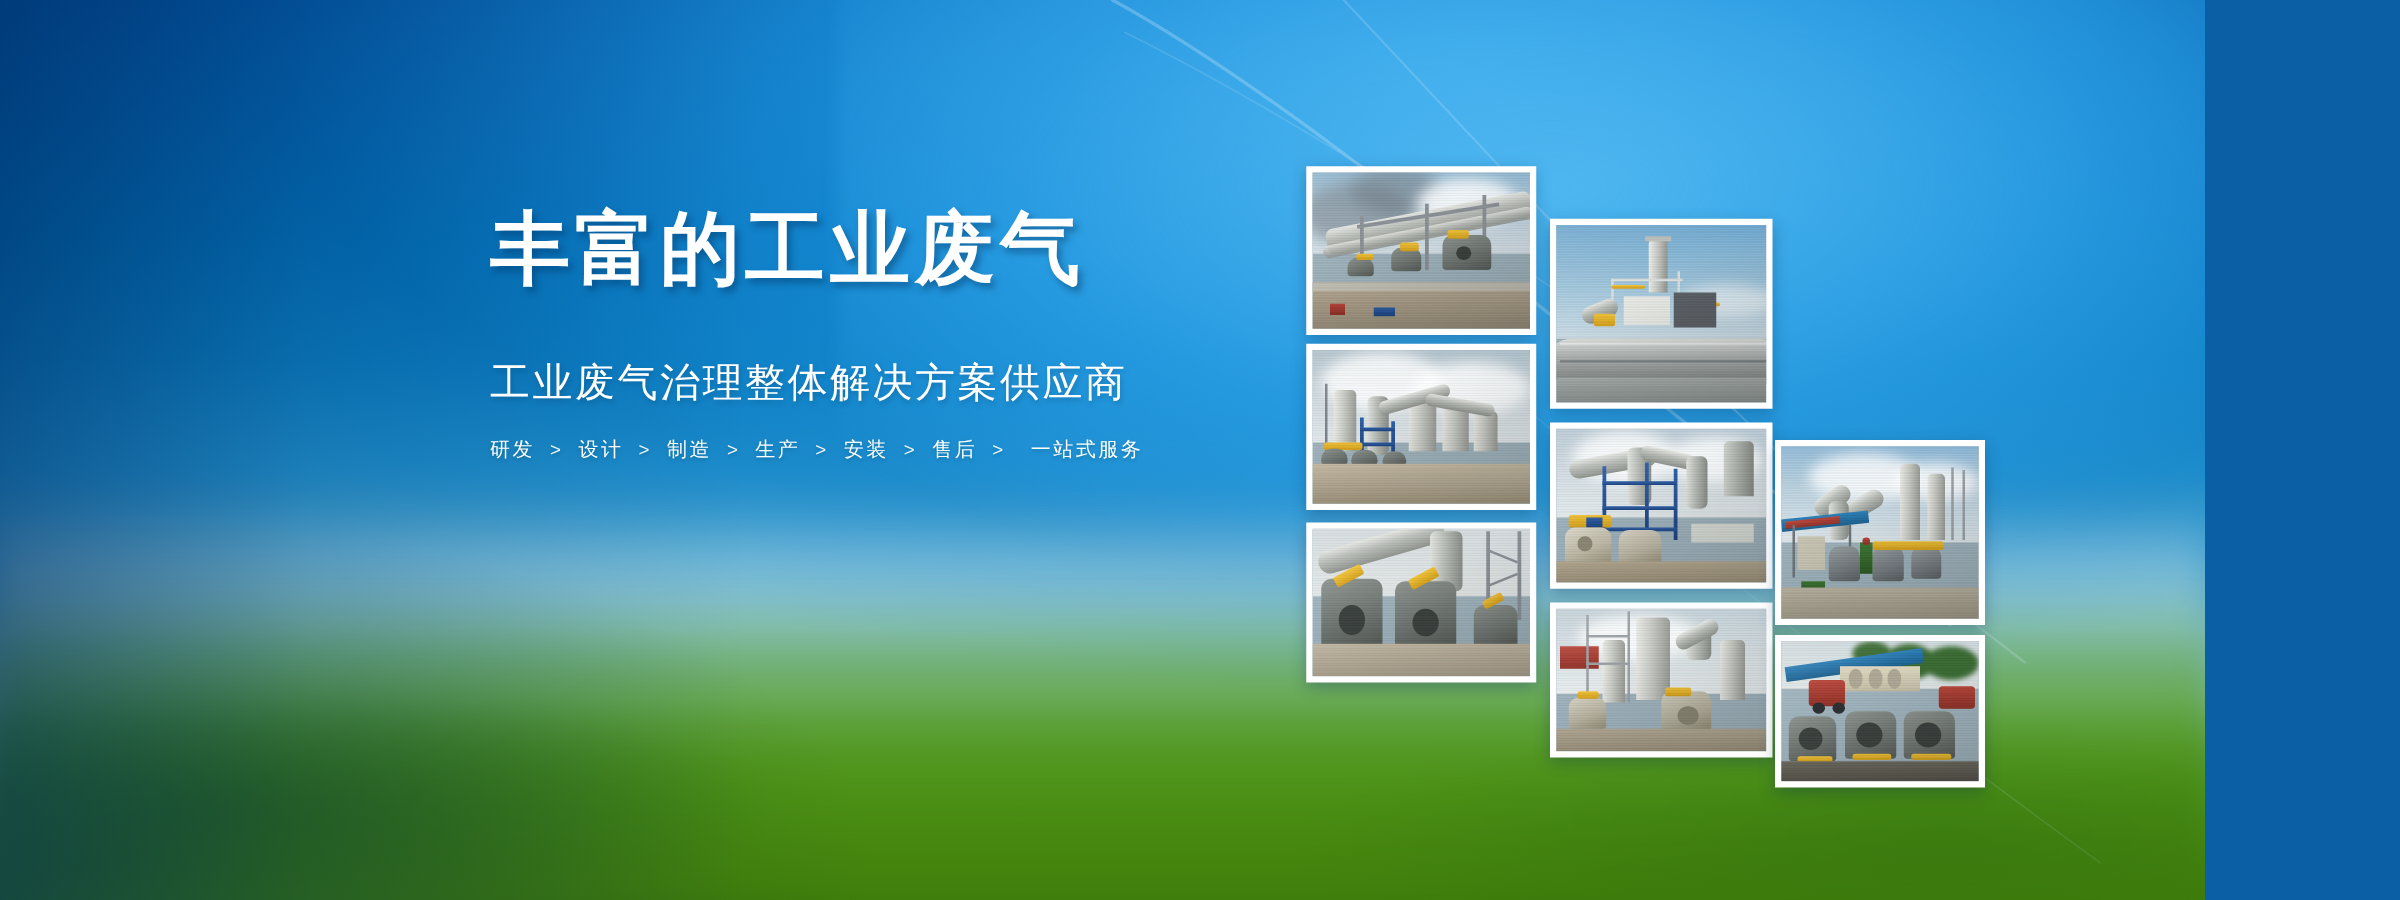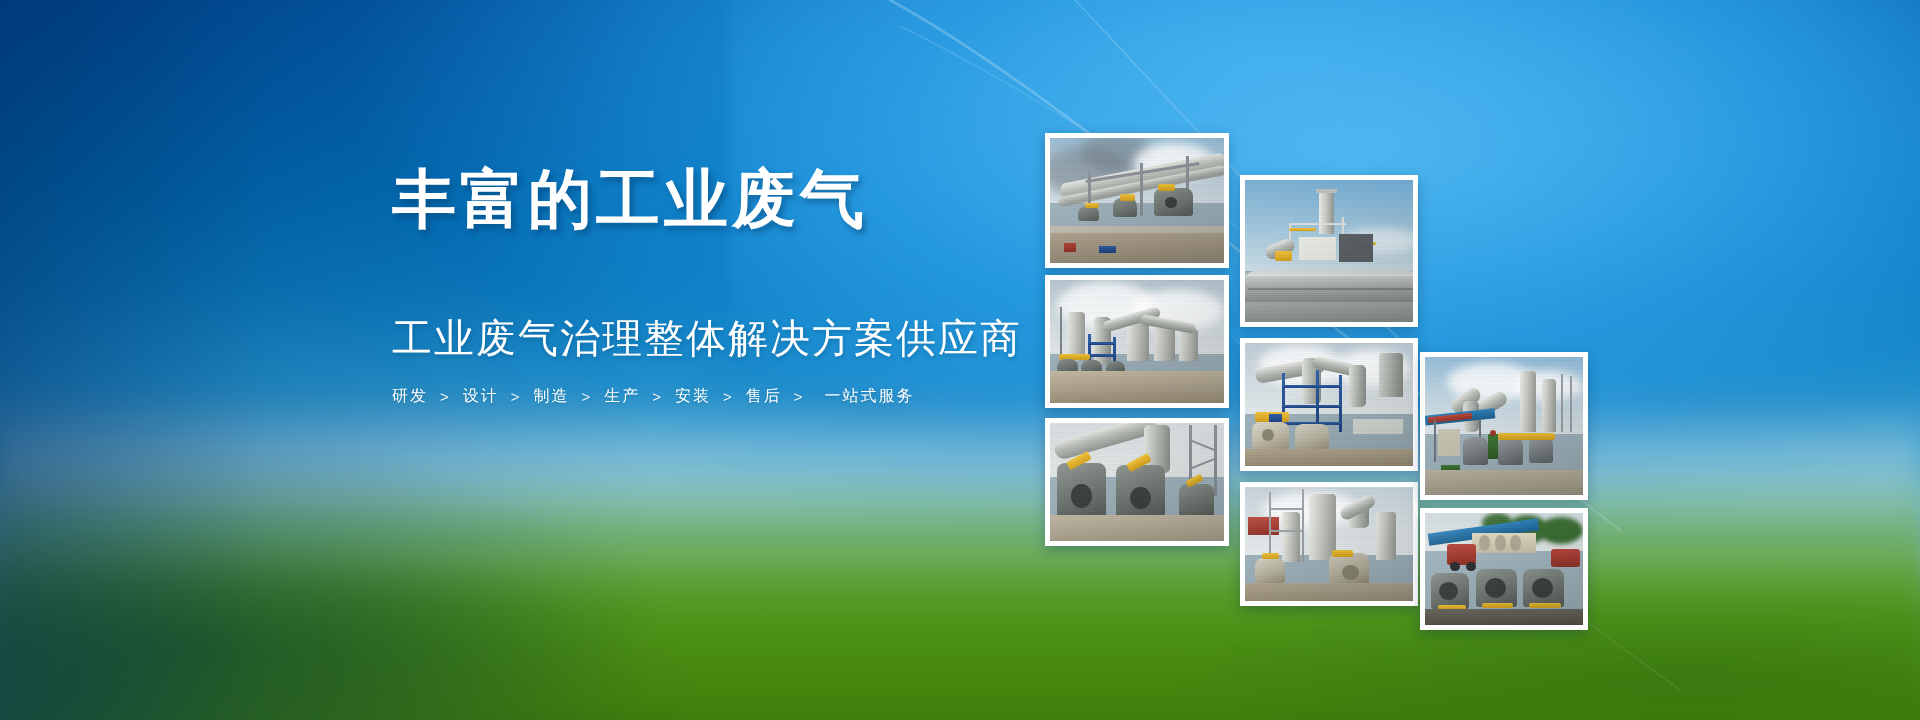--- a/index.html
+++ b/index.html
@@ -5,21 +5,21 @@
   * { margin:0; padding:0; box-sizing:border-box; }
   html, body { width:1920px; height:720px; overflow:hidden; }
   body {
     font-family: "Liberation Sans", "DejaVu Sans", sans-serif;
     background:#0b5fa5;
   }
 
   
   .banner {
     position:relative;
-    width:1920px;
+    width:1764px;
     height:720px;
     overflow:hidden;
   }
 
   
   .bg-sky {
     position:absolute; inset:0;
     background:
       radial-gradient(ellipse 1500px 620px at 66% 8%,
           rgba(60,170,235,0.95) 0%,
@@ -92,23 +92,23 @@
     font-size:64px;
     font-weight:bold;
     line-height:1.22;
     letter-spacing:4px;
     text-shadow:3px 4px 6px rgba(0,50,95,0.45);
     white-space:nowrap;
   }
   .headline .l2 { display:block; }
 
   .subline {
-    margin-top:74px;
+    margin-top:48px;
     color:#ffffff;
-    font-size:40px;
+    font-size:32px;
     font-weight:normal;
     letter-spacing:2px;
     line-height:1.3;
     text-shadow:1px 2px 4px rgba(0,60,100,0.30);
     white-space:nowrap;
   }
 
   .crumbs {
     margin-top:22px;
     display:flex;

